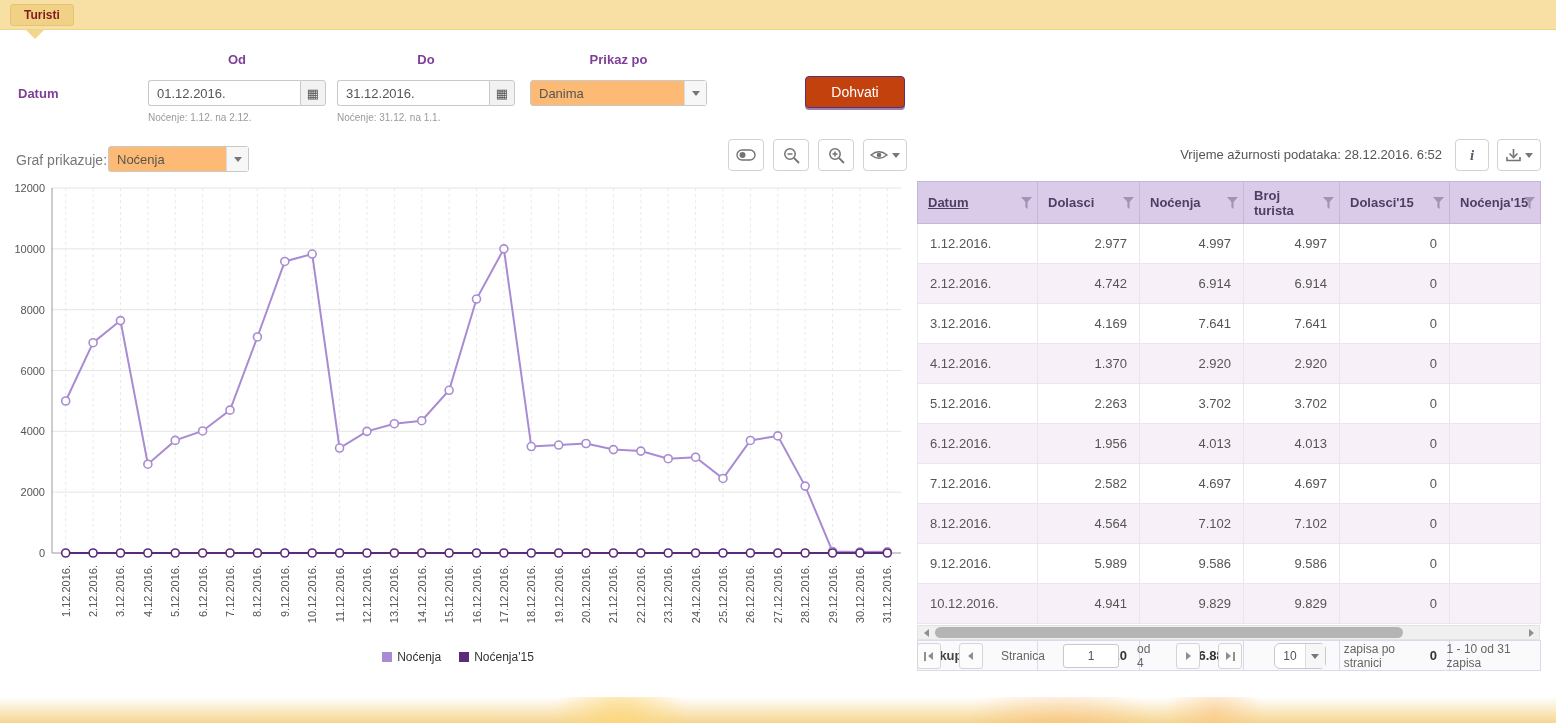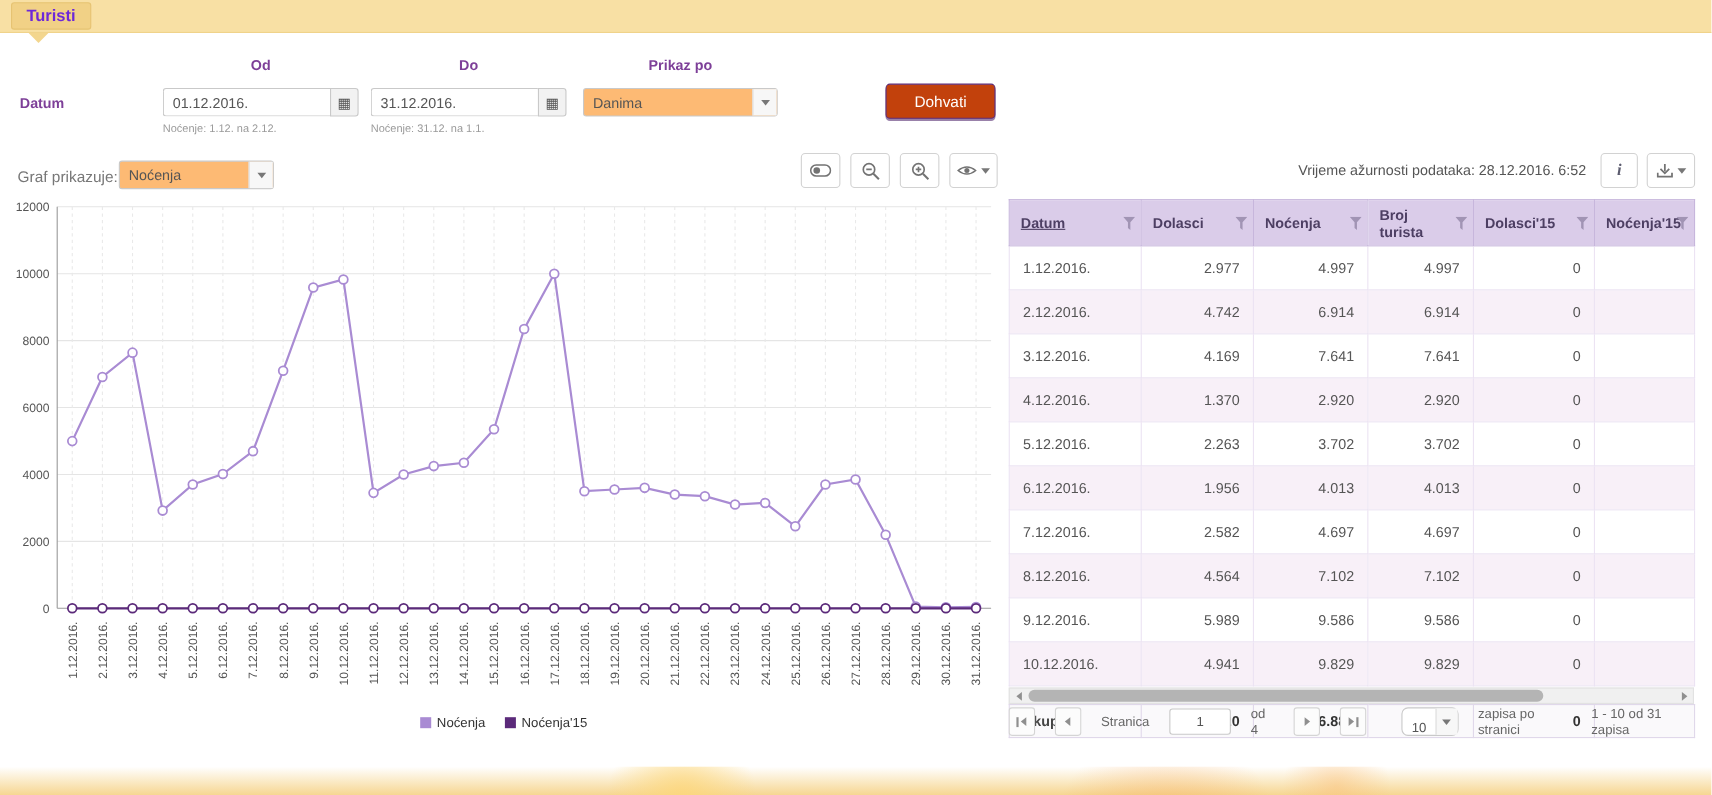--- a/index.html
+++ b/index.html
@@ -4,21 +4,21 @@
 <style>
   *{margin:0;padding:0;box-sizing:border-box}
   html,body{width:1556px;height:723px;overflow:hidden;background:#fff;
     font-family:"Liberation Sans",sans-serif;position:relative}
   .abs{position:absolute}
 
   
   .topbar{position:absolute;left:0;top:0;width:1556px;height:30px;background:#f8e0a4;
     display:flex;align-items:center;padding-left:10px;border-bottom:1px solid #f0d38b}
   .tab{background:#f1d186;border:1px solid #e6c372;border-radius:3px;padding:3px 13px;
-    font-size:15px;font-weight:bold;color:#6d28d9;cursor:pointer}
+    font-size:12px;font-weight:bold;color:#7f1d1d;cursor:pointer}
   .tab-pointer{position:absolute;left:26px;top:30px;width:0;height:0;
     border-left:9px solid transparent;border-right:9px solid transparent;border-top:9px solid #f3d68e}
 
   
   .plabel{position:absolute;color:#7d3f98;font-weight:bold;font-size:13px}
   .center{text-align:center}
   .inputgroup{position:absolute;display:flex;height:26px}
   .inputgroup input{width:152px;border:1px solid #c9c9c9;border-right:none;border-radius:3px 0 0 3px;
     padding:0 8px;font-size:13px;color:#555;font-family:inherit;outline:none}
   .calbtn{width:26px;border:1px solid #c9c9c9;background:#f2f2f2;display:flex;align-items:center;
@@ -70,21 +70,21 @@
   .tri-r{width:0;height:0;border-top:4px solid transparent;border-bottom:4px solid transparent;border-left:5px solid #8f8f8f}
   .pg-bar{width:2px;height:9px;background:#8f8f8f}
 
   
   .pager{position:absolute;left:917px;top:642px;width:623px;display:flex;align-items:center;
     gap:18px;font-size:12px;color:#666}
   .pg-btn{width:26px;height:26px;border:1px solid #d5d5d5;border-radius:3px;background:#fcfcfc;
     display:flex;align-items:center;justify-content:center;gap:2px;cursor:pointer}
   .pg-input{width:56px;height:24px;border:1px solid #c9c9c9;border-radius:3px;text-align:center;
     font-size:12px;color:#555;font-family:inherit;outline:none}
-  .pg-size{height:26px;border:1px solid #c9c9c9;border-radius:6px;display:flex;align-items:flex-end;
+  .pg-size{height:26px;border:1px solid #c9c9c9;border-radius:6px;display:flex;align-items:center;
     cursor:pointer;background:#fff;margin-left:14px}
   .pg-size .dd-value{padding:0 8px;font-size:12px;color:#555}
   .pg-size .dd-arrow{width:20px}
   .range-label{margin-left:auto;color:#666}
 
   
   .footer-deco{position:absolute;left:0;bottom:0;width:1556px;height:26px;pointer-events:none;
     background:
       radial-gradient(circle 95px at 620px 30px, rgba(252,215,125,.95), rgba(252,215,125,0) 72%),
       radial-gradient(circle 150px at 1060px 70px, rgba(247,172,92,.55), rgba(247,172,92,0) 70%),

